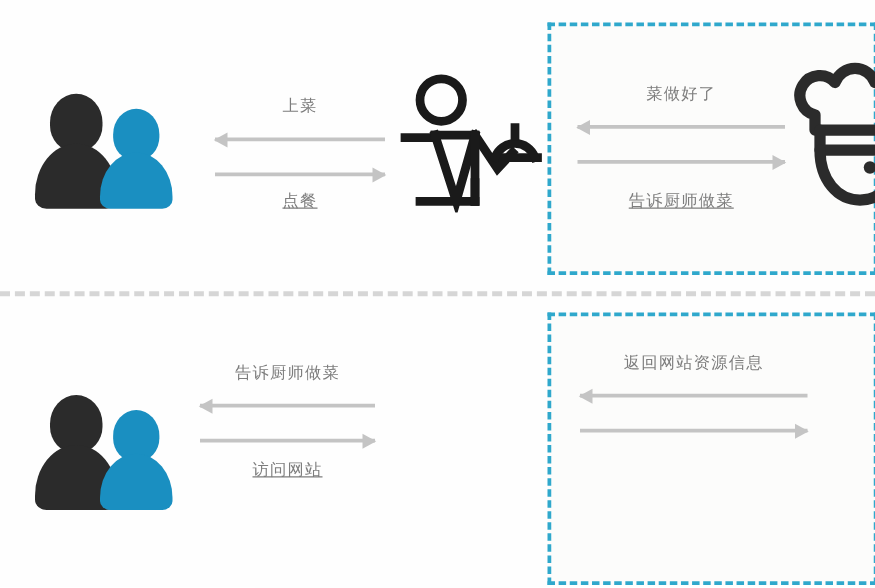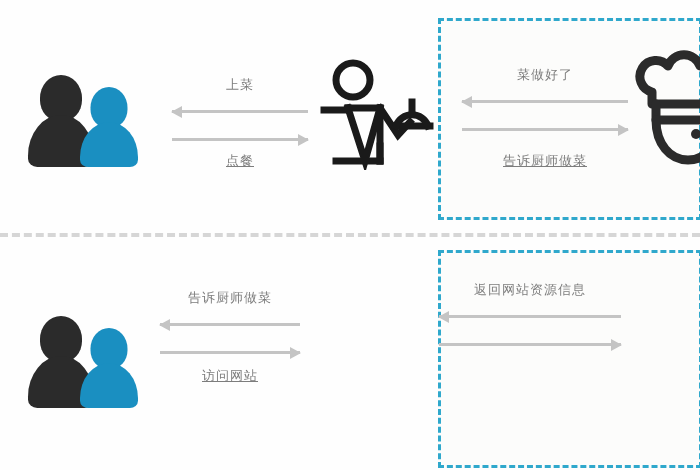--- a/index.html
+++ b/index.html
@@ -259,21 +259,21 @@
         <span class="arrow-head left"></span>
       </div>
       <div class="arrow-line lower">
         <span class="arrow-head right"></span>
       </div>
       <div class="arrow-label label-bottom">访问网站</div>
     </div>
 
     <div class="dashed-box box-bottom" style="top:15px;"></div>
 
-    <div class="arrow-pair" style="left:439px; top:46px; width:182px; height:104px;">
+    <div class="arrow-pair" style="left:464px; top:46px; width:182px; height:104px;">
       <div class="arrow-label label-top">返回网站资源信息</div>
       <div class="arrow-line upper">
         <span class="arrow-head left"></span>
       </div>
       <div class="arrow-line lower">
         <span class="arrow-head right"></span>
       </div>
     </div>
 
   </div>

